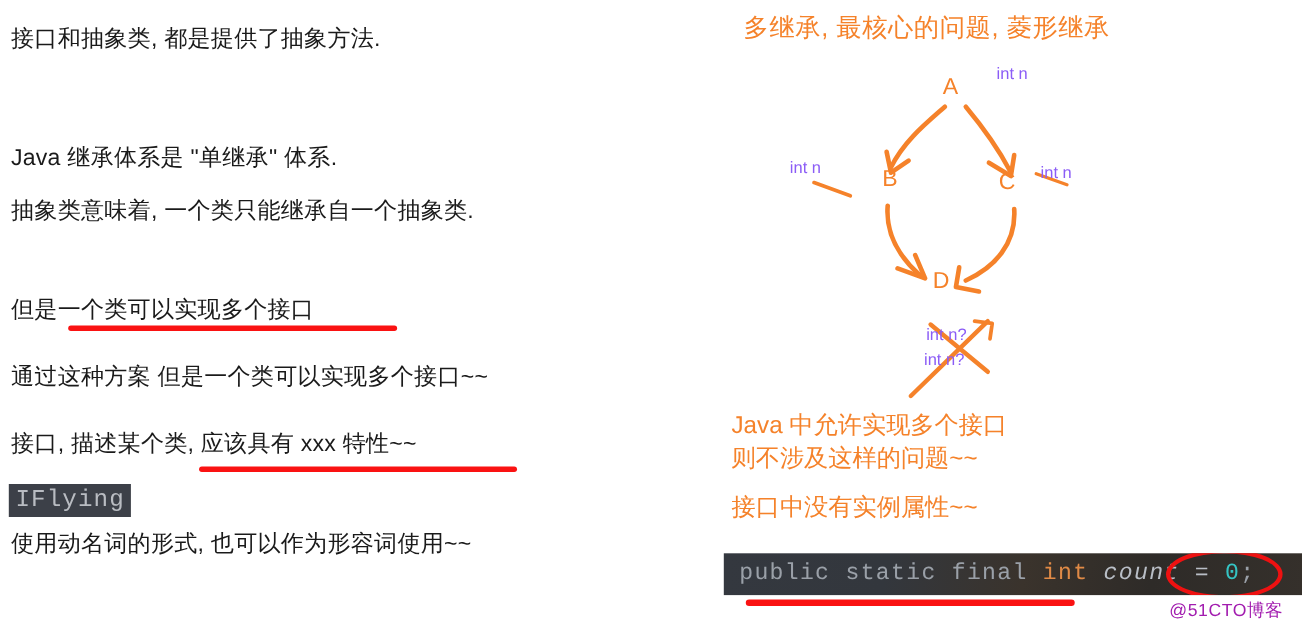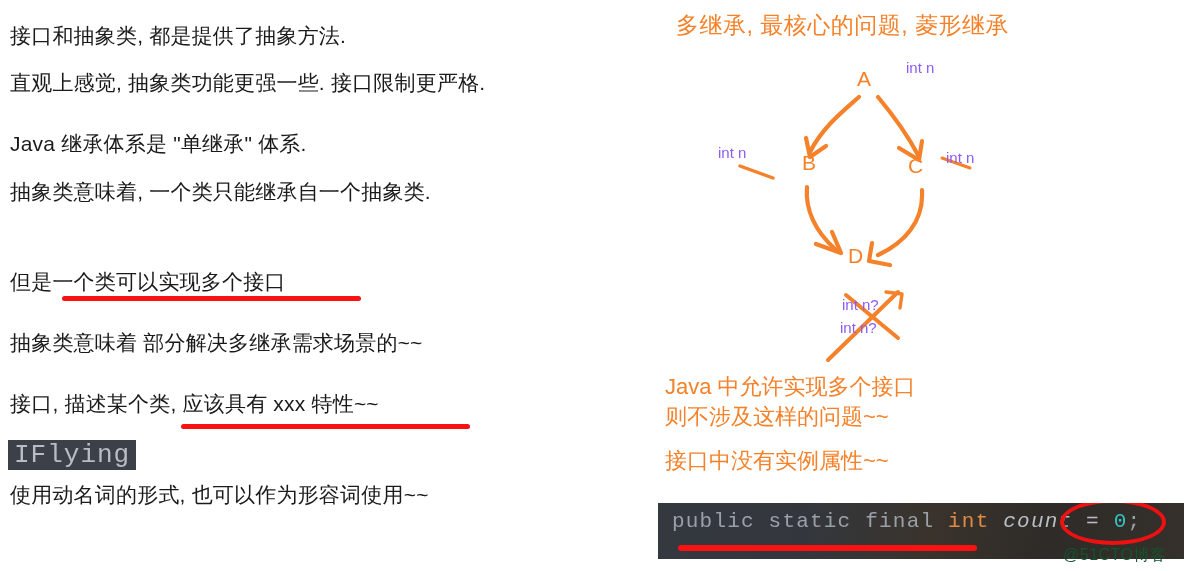--- a/index.html
+++ b/index.html
@@ -59,21 +59,21 @@
   .redline-3 { left: 678px; top: 545px; width: 299px; height: 6px; }
 
   
   .code-badge {
     position: absolute;
     left: 8px;
     top: 440px;
     background: #3c4048;
     color: #b9bcc2;
     font-family: "Liberation Mono", "DejaVu Sans Mono", monospace;
-    font-size: 26px;
+    font-size: 22px;
     line-height: 30px;
     height: 30px;
     padding: 0 6px;
     letter-spacing: 1px;
     white-space: nowrap;
   }
 
   
   .right-pane {
     position: absolute;
@@ -131,21 +131,21 @@
     height: 571px;
     pointer-events: none;
   }
 
   
   .code-bar {
     position: absolute;
     left: 658px;
     top: 503px;
     width: 526px;
-    height: 56px;
+    height: 38px;
     background: linear-gradient(100deg,#34383f 0%, #33373d 28%, #3a332c 52%, #2e2b28 74%, #35302b 100%);
     overflow: hidden;
   }
   .code-text {
     position: absolute;
     left: 14px;
     top: 0;
     height: 38px;
     line-height: 38px;
     font-family: "Liberation Mono", "DejaVu Sans Mono", monospace;
@@ -169,39 +169,38 @@
     height: 46px;
     border: 4px solid #ee1111;
     border-radius: 50%;
     box-sizing: border-box;
   }
 
   .watermark {
     position: absolute;
     left: 1063px;
     top: 545px;
-    color: #14532d;
+    color: #a21caf;
     font-size: 16px;
     white-space: nowrap;
     letter-spacing: 0.5px;
   }
 </style>
 </head>
 <body>
 
 <div class="canvas">
 
   <div class="left-pane">
 
     <div class="note-line nl1">接口和抽象类, 都是提供了抽象方法.</div>
-    <div class="note-line nl2">直观上感觉, 抽象类功能更强一些. 接口限制更严格.</div>
     <div class="note-line nl3">Java 继承体系是 "单继承" 体系.</div>
     <div class="note-line nl4">抽象类意味着, 一个类只能继承自一个抽象类.</div>
     <div class="note-line nl5">但是一个类可以实现多个接口</div>
-    <div class="note-line nl6">抽象类意味着 部分解决多继承需求场景的~~</div>
+    <div class="note-line nl6">通过这种方案 但是一个类可以实现多个接口~~</div>
     <div class="note-line nl7">接口, 描述某个类, 应该具有 xxx 特性~~</div>
 
     <div class="code-badge">IFlying</div>
 
     <div class="note-line nl8">使用动名词的形式, 也可以作为形容词使用~~</div>
 
     <div class="redline redline-1"></div>
     <div class="redline redline-2"></div>
   </div>
 

